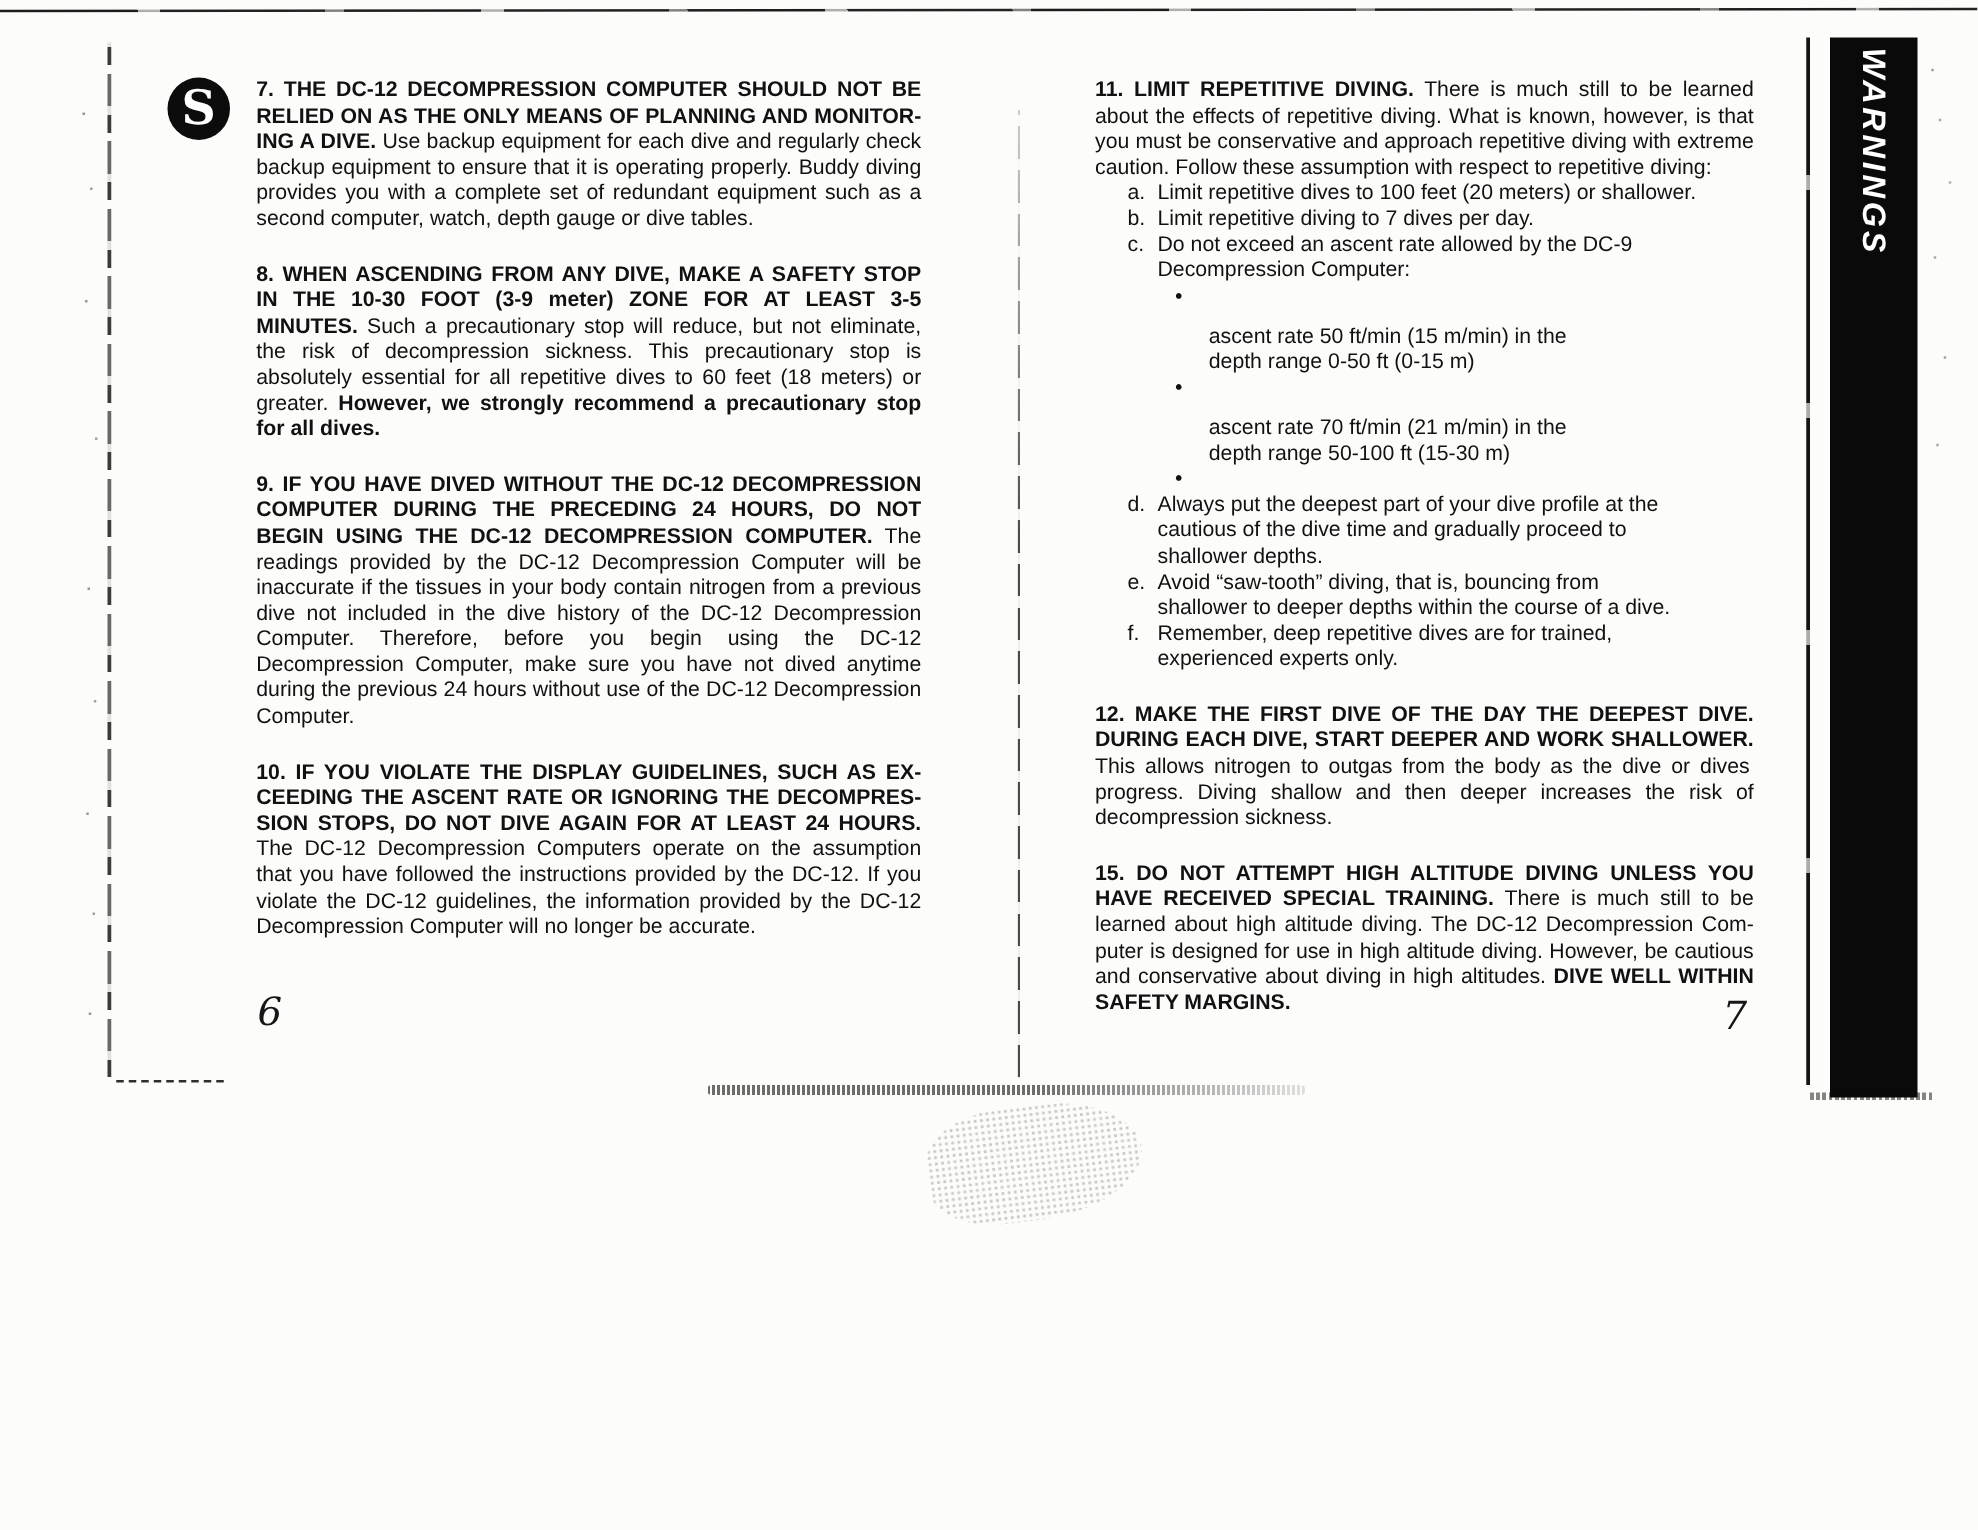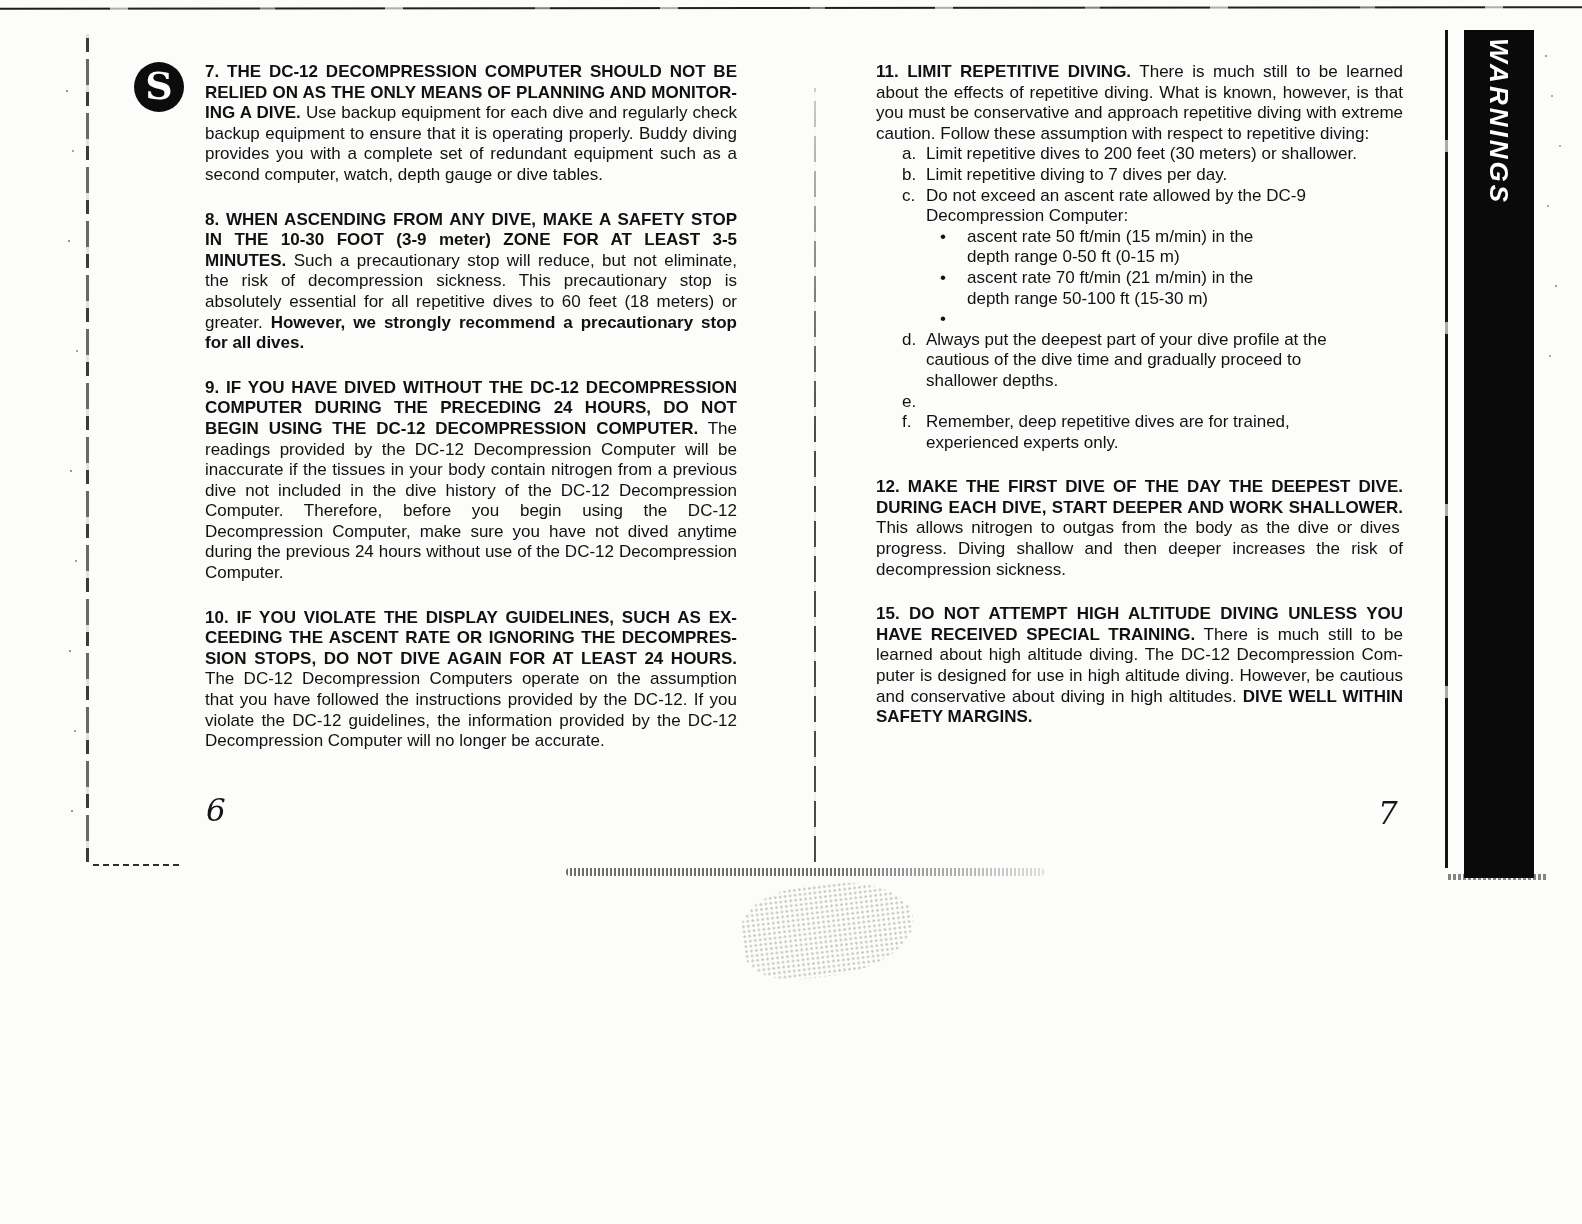--- a/index.html
+++ b/index.html
@@ -15,21 +15,21 @@
   #right-col{left:876px;width:527px;}
   .section{margin:0 0 24px 0;}
   .para{margin:0;text-align:justify;hyphens:manual;}
   .para b{font-weight:bold;}
   .list{margin-top:0;}
   .item{display:flex;padding-left:26px;}
   .ilabel{width:24px;flex:none;}
   .itext{white-space:pre-line;}
   .brow{display:flex;padding-left:64px;}
   .bdot{width:27px;flex:none;}
-  .btext{white-space:pre-line;}
+  .btext{white-space:pre-line;margin-top:32px;}
 
   .logo{
     position:absolute;left:134px;top:62px;width:50px;height:50px;border-radius:50%;
     background:#0c0c0c;display:flex;align-items:center;justify-content:center;
   }
   .logo span{
     color:#fff;font-family:"DejaVu Serif",serif;font-weight:bold;font-size:38px;
     line-height:1;transform:translateY(-1px);
   }
 
@@ -141,21 +141,21 @@
     </div>
 </div>
 
 <div class="col" id="right-col">
   <div>
       <div class="section">
         <p class="para"><b>11. LIMIT REPETITIVE DIVING.</b><span> There is much still to be learned about the effects of repetitive diving. What is known, however, is that you must be conservative and approach repetitive diving with extreme caution. Follow these assumption with respect to repetitive diving:</span></p>
         <div class="list">
           <div class="item">
             <span class="ilabel">a.</span>
-            <span class="itext">Limit repetitive dives to 200 feet (30 meters) or shallower.</span>
+            <span class="itext">Limit repetitive dives to 100 feet (20 meters) or shallower.</span>
           </div>
           <div class="item">
             <span class="ilabel">b.</span>
             <span class="itext">Limit repetitive diving to 7 dives per day.</span>
           </div>
           <div class="item">
             <span class="ilabel">c.</span>
             <span class="itext">Do not exceed an ascent rate allowed by the DC-9
 Decompression Computer:</span>
           </div>
@@ -173,20 +173,22 @@
             <span class="bdot">•</span>
           </div>
           <div class="item">
             <span class="ilabel">d.</span>
             <span class="itext">Always put the deepest part of your dive profile at the
 cautious of the dive time and gradually proceed to
 shallower depths.</span>
           </div>
           <div class="item">
             <span class="ilabel">e.</span>
+            <span class="itext">Avoid “saw-tooth” diving, that is, bouncing from
+shallower to deeper depths within the course of a dive.</span>
           </div>
           <div class="item">
             <span class="ilabel">f.</span>
             <span class="itext">Remember, deep repetitive dives are for trained,
 experienced experts only.</span>
           </div>
         </div>
       </div>
       <div class="section">
         <p class="para"><b>12. MAKE THE FIRST DIVE OF THE DAY THE DEEPEST DIVE. DURING EACH DIVE, START DEEPER AND WORK SHALLOWER.</b><span> This allows nitrogen to outgas from the body as the dive or dives progress. Diving shallow and then deeper increases the risk of decom­pression sickness.</span></p>

